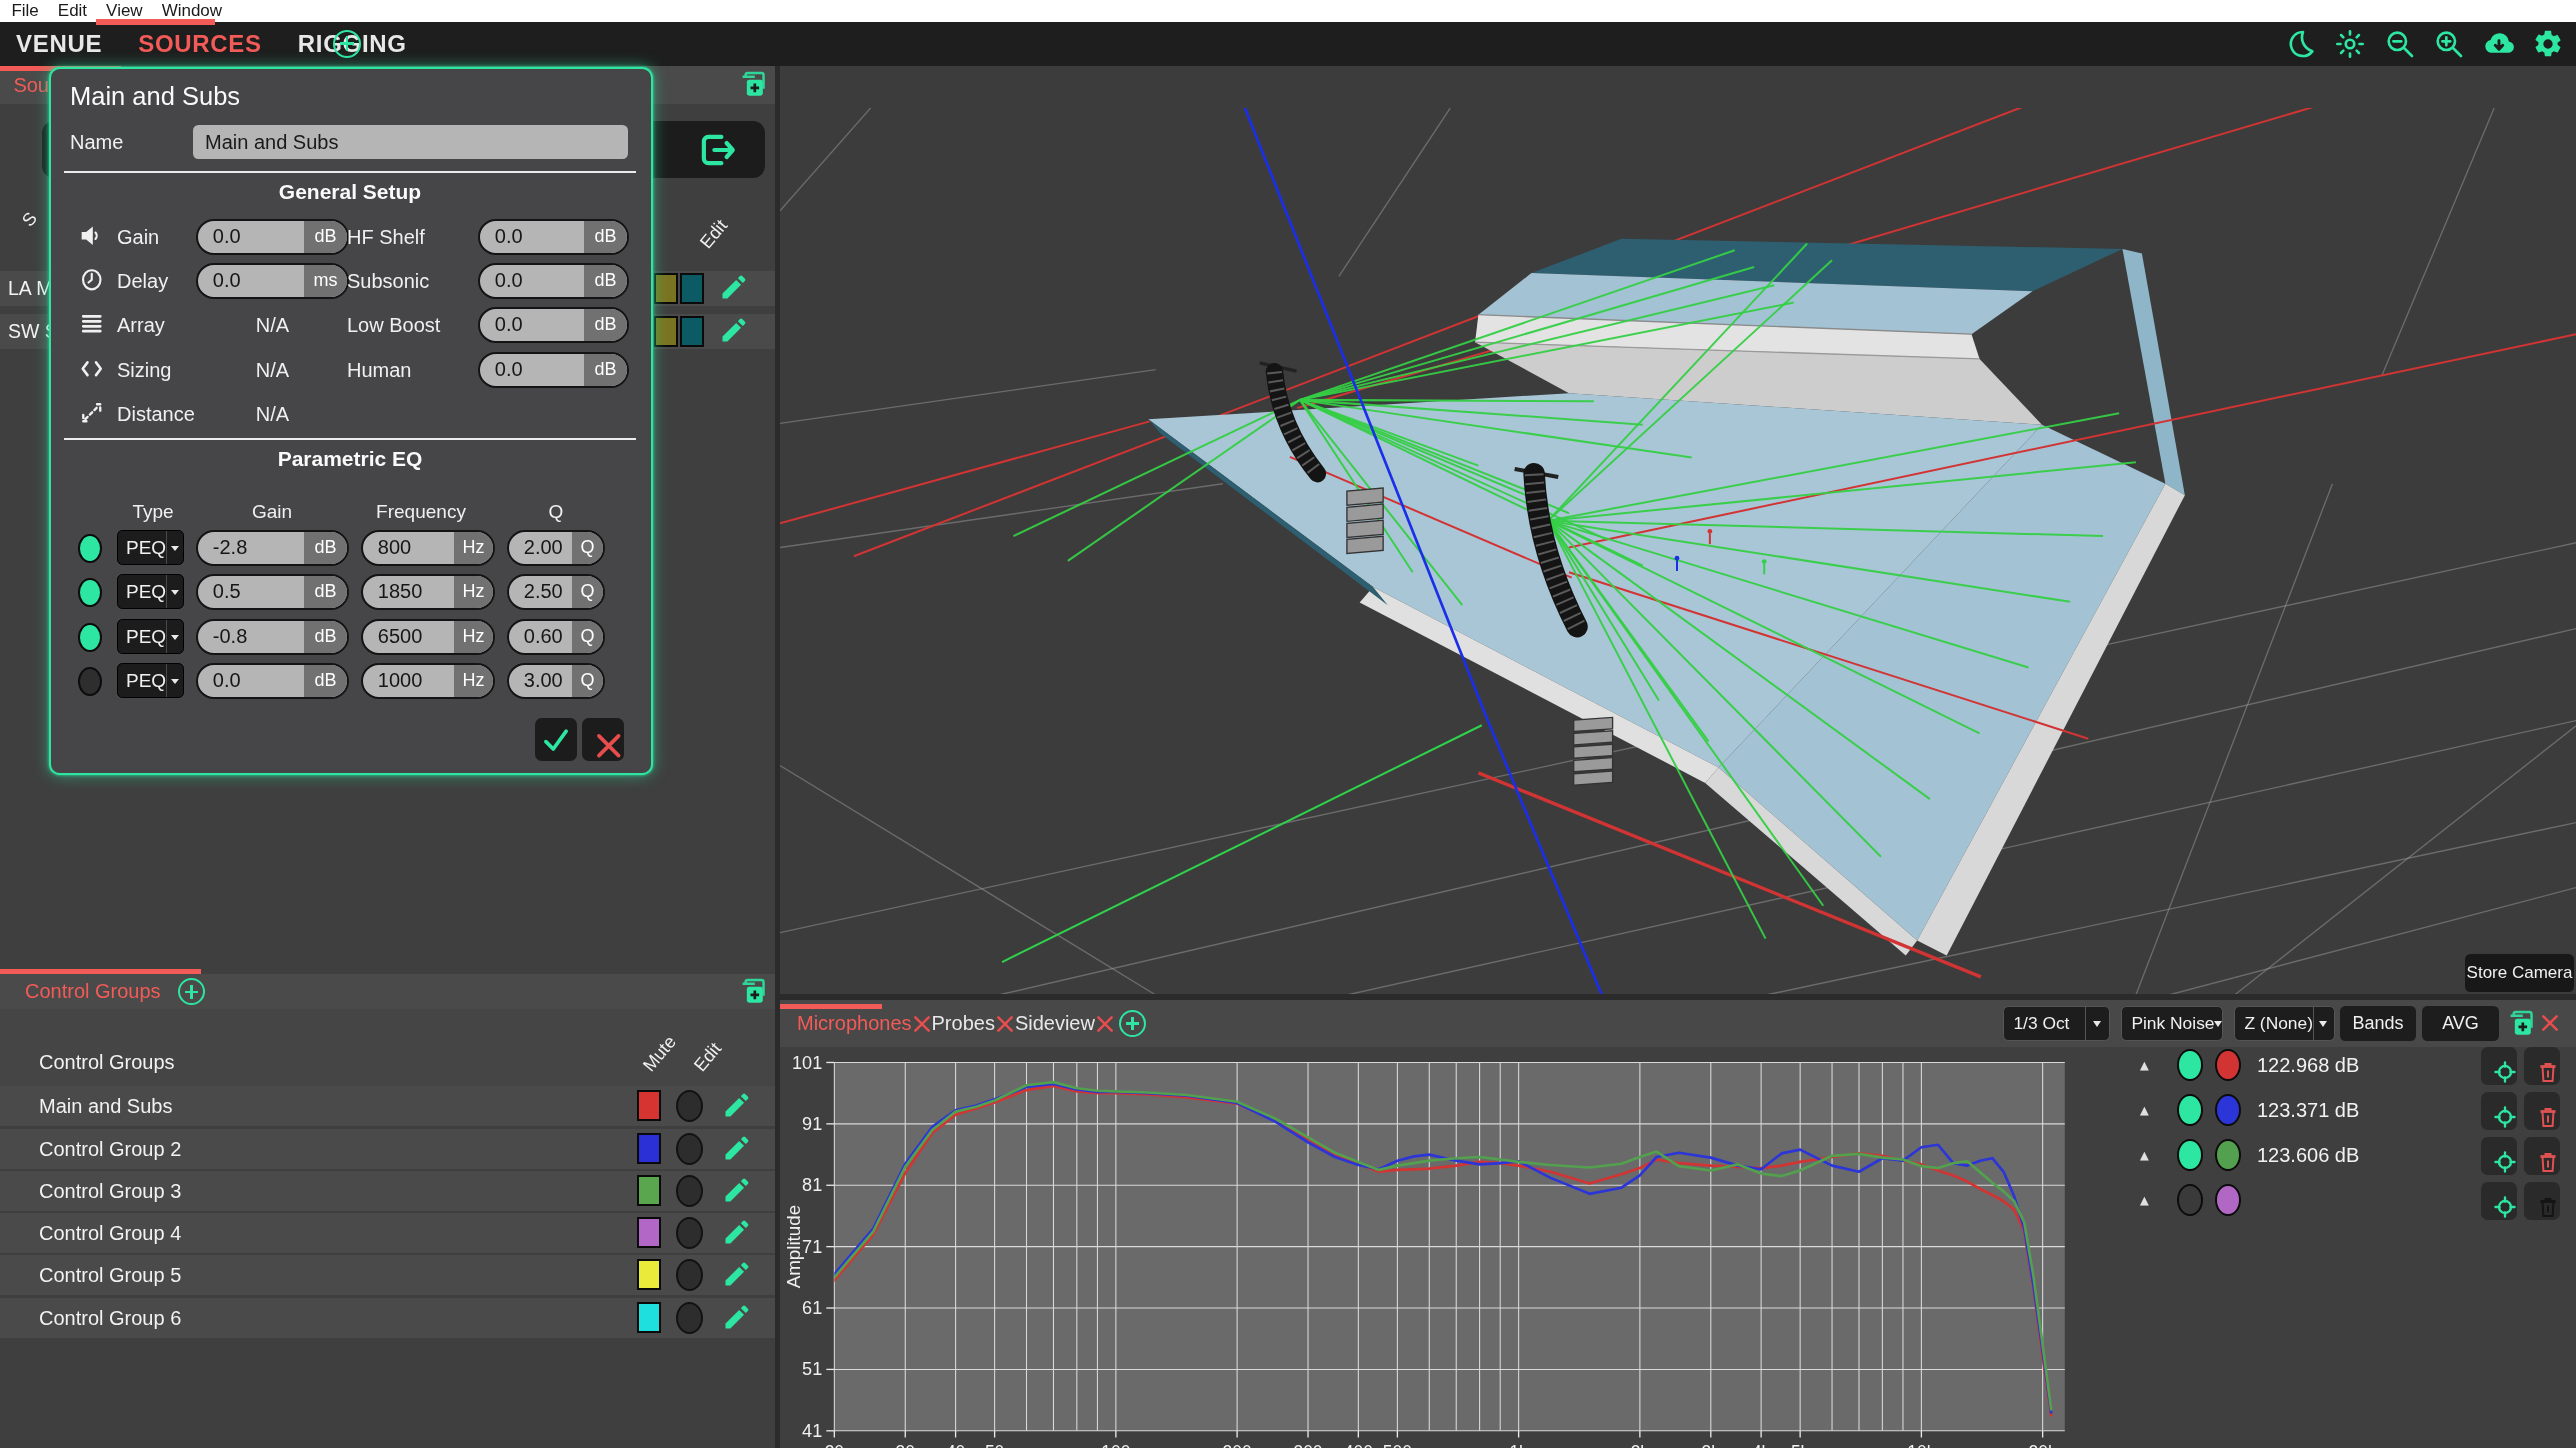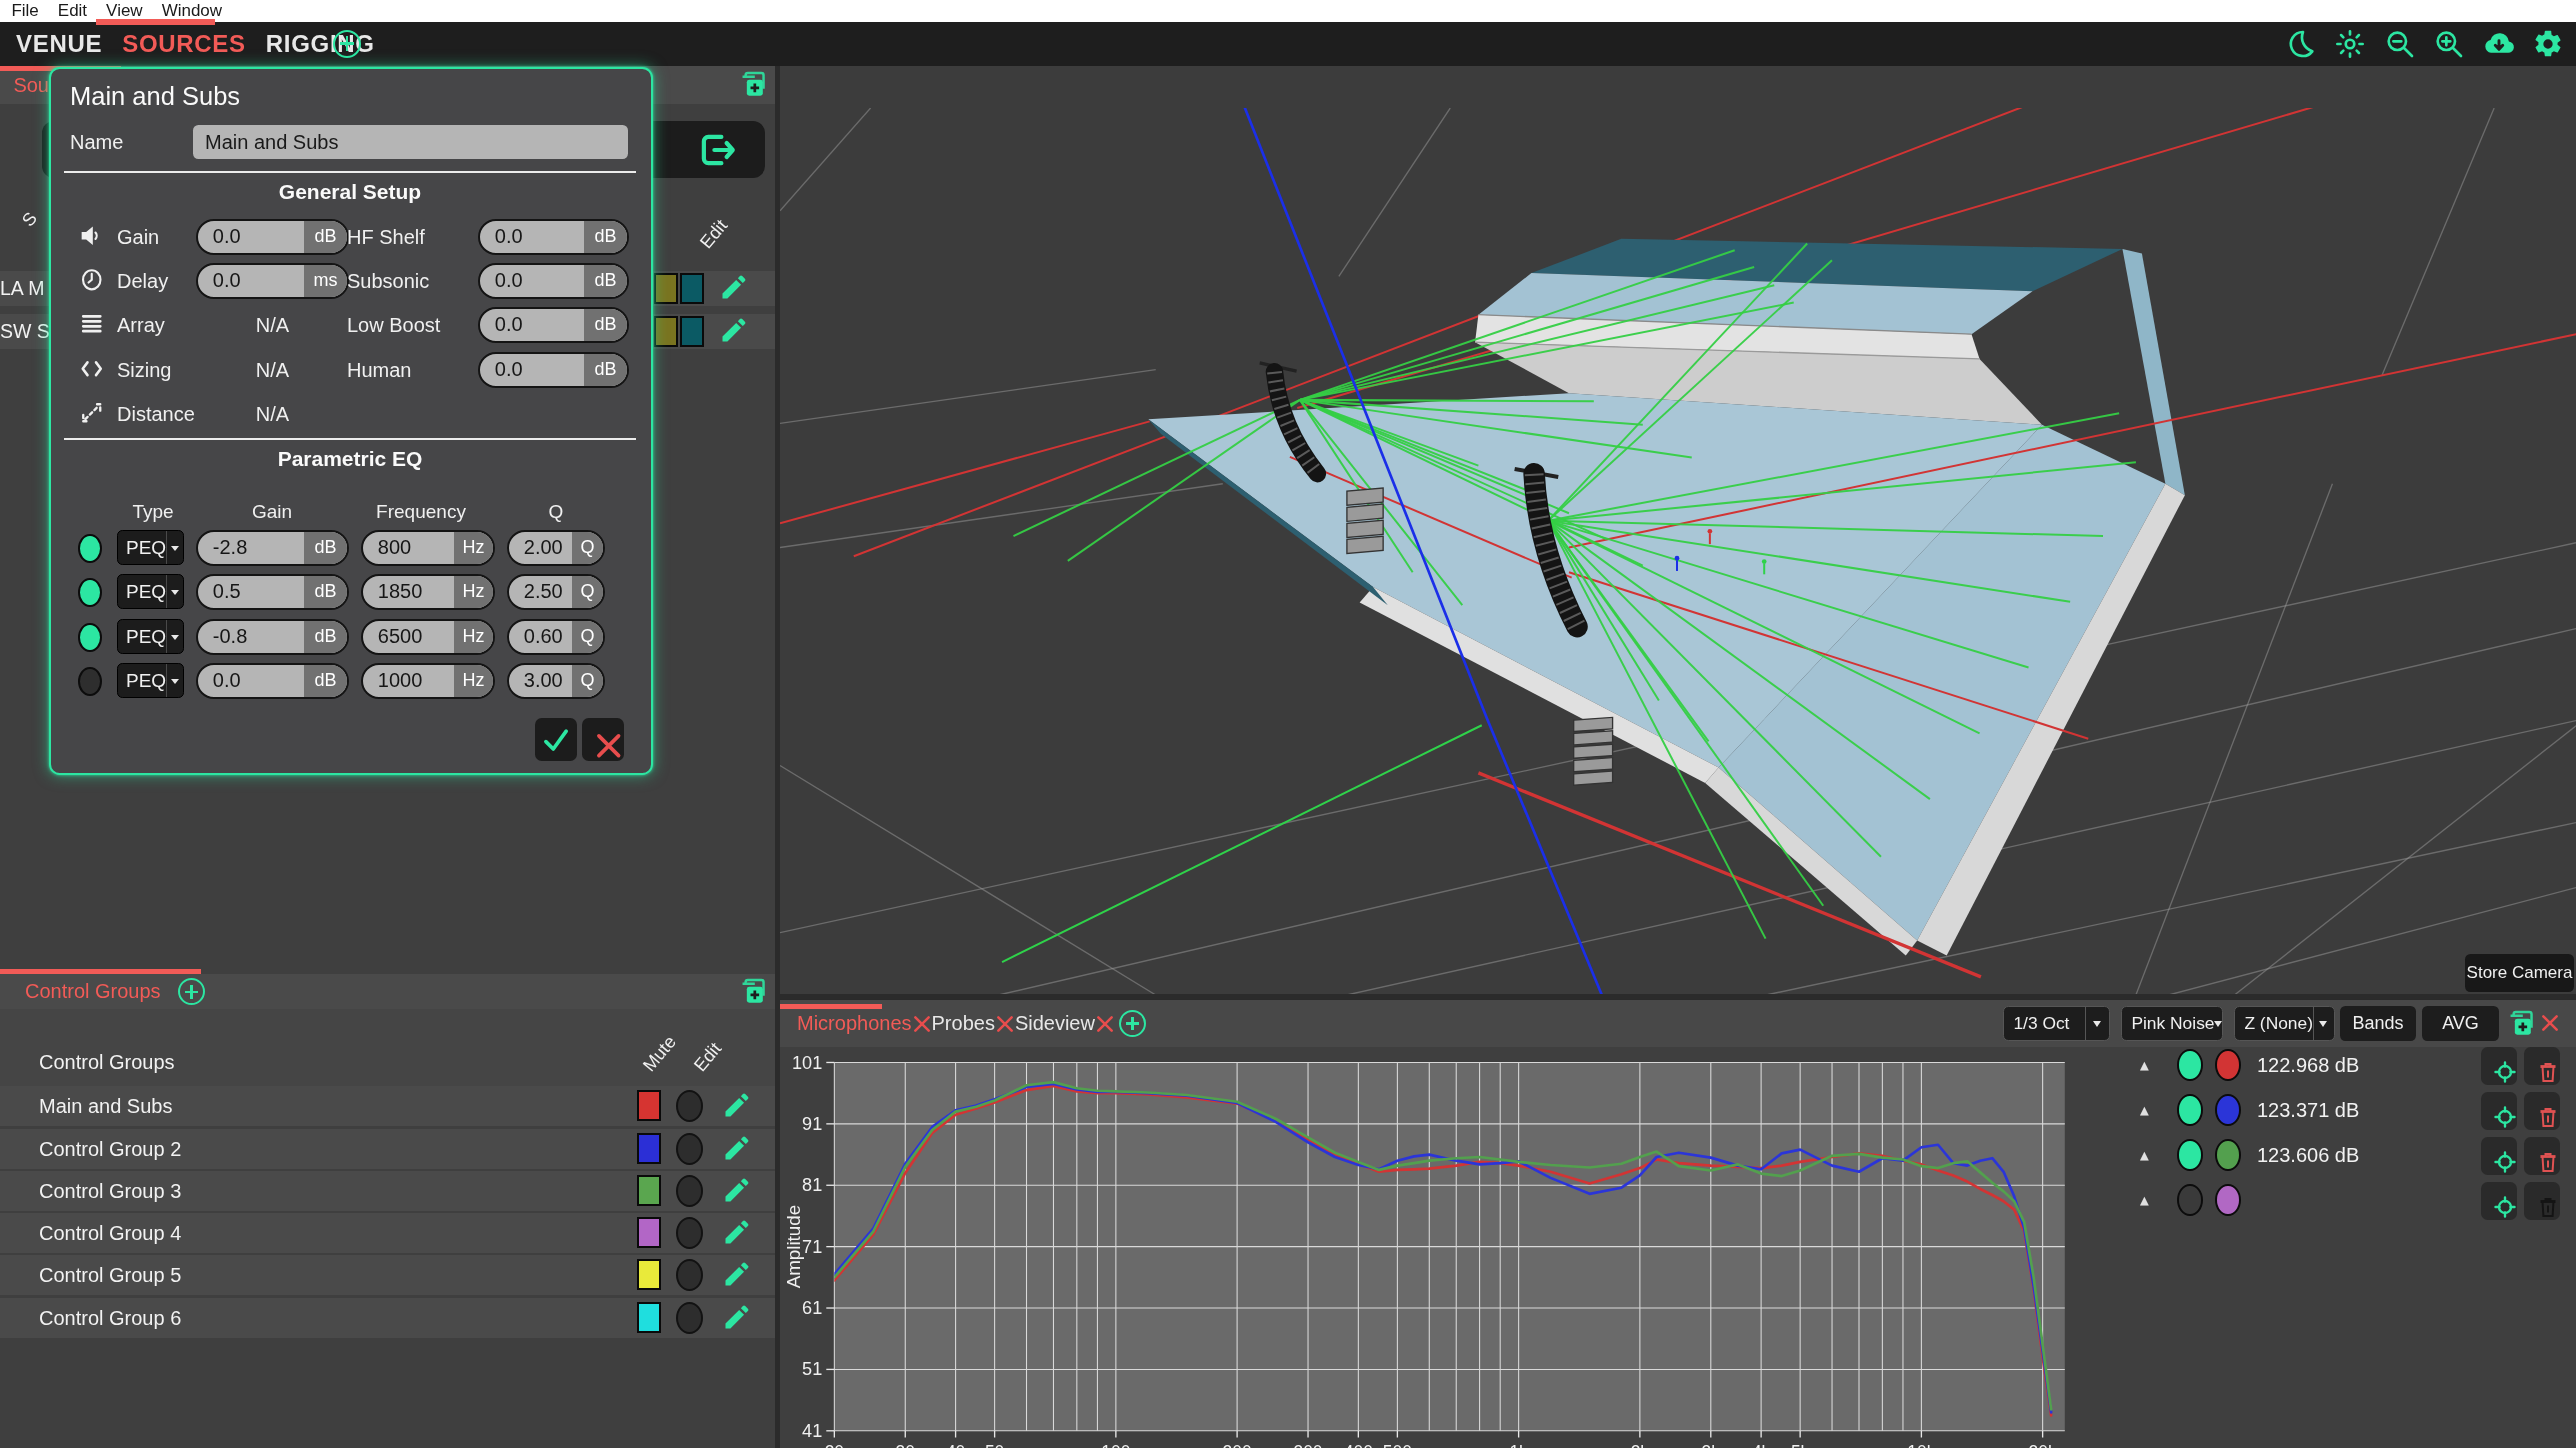--- a/index.html
+++ b/index.html
@@ -6,21 +6,21 @@
     font-family:"Liberation Sans","DejaVu Sans",sans-serif;-webkit-font-smoothing:antialiased;}
   #app{position:relative;width:2576px;height:1448px;background:#2a2a2a;}
   .abs{position:absolute;}
   
   .menubar{left:0;top:0;width:2576px;height:21.5px;background:#ffffff;display:flex;align-items:center;
     padding-left:11.4px;gap:19px;box-sizing:border-box;}
   .menu-item{font-size:17px;color:#1a1a1a;}
   
   .tabbar{left:0;top:21.5px;width:2576px;height:44px;background:#1e1e1e;}
   .tab-indicator{left:96px;top:19px;width:119px;height:6px;background:#f25b57;z-index:5;}
-  .main-tabs{left:16px;top:0;height:44px;display:flex;align-items:center;gap:20px;}
+  .main-tabs{left:16px;top:0;height:44px;display:flex;align-items:center;gap:36px;}
   .main-tab{font-size:24px;font-weight:bold;color:#e8e8e8;letter-spacing:0.7px;}
   .main-tab.active{color:#f25b57;}
   .plus-circle{width:28px;height:28px;border-radius:50%;border:2.7px solid #2ce6a2;background:none;
     position:relative;display:inline-block;box-sizing:border-box;}
   .plus-circle::before,.plus-circle::after{content:"";position:absolute;background:#2ce6a2;}
   .plus-circle::before{left:50%;top:4.7px;bottom:4.7px;width:2.7px;margin-left:-1.3px;}
   .plus-circle::after{top:50%;left:4.7px;right:4.7px;height:2.7px;margin-top:-1.3px;}
   .top-icons{right:12px;top:6.7px;height:31px;display:flex;gap:17.4px;align-items:center;color:#2ce6a2;}
   .top-icon{width:32px;height:32px;color:#2ce6a2;}
   .top-icon svg{width:100%;height:100%;}
@@ -31,21 +31,21 @@
   .rot{transform:rotate(-50deg);transform-origin:left bottom;color:#f0f0f0;font-size:18px;white-space:nowrap;}
   .pencil{width:28px;height:28px;color:#2ce6a2;}
   .pencil svg{width:100%;height:100%;}
   
   .sources-panel{left:0;top:66px;width:775px;height:904px;background:#3f3f3f;}
   .src-head{left:0;top:0;width:775px;height:38px;background:#4a4a4a;}
   .src-indicator{left:0;top:0;width:121px;height:5.4px;background:#f25b57;}
   .export-btn{left:42px;top:55px;width:723px;height:57px;background:#1c1c1c;border-radius:12px;}
   .export-btn svg{position:absolute;right:27px;top:8px;width:42px;height:42px;color:#2ce6a2;}
   .src-row{left:0;width:775px;height:35px;background:#4a4a4a;display:flex;align-items:center;position:absolute;}
-  .src-row .nm{font-size:19.5px;color:#f2f2f2;}
+  .src-row .nm{font-size:19.5px;color:#f2f2f2;margin-left:8px;}
   .swatch{width:24px;height:31px;border:2.7px solid #0a0a0a;box-sizing:border-box;position:absolute;}
   
   .cg-panel{left:0;top:969px;width:775px;height:479px;background:#3f3f3f;}
   .cg-indicator{left:0;top:0;width:201px;height:5.4px;background:#f25b57;}
   .cg-head{left:0;top:5.4px;width:775px;height:35px;background:#4a4a4a;display:flex;align-items:center;gap:17.4px;padding-left:25px;box-sizing:border-box;}
   .cg-tablehead{left:0;top:40px;width:775px;height:77px;background:#454545;}
   .cg-tablehead .lbl{position:absolute;left:39px;bottom:12px;font-size:20px;color:#f2f2f2;}
   .cg-row{position:absolute;left:0;width:775px;height:40px;background:#4a4a4a;}
   .cg-row .nm{position:absolute;left:39px;top:9.4px;font-size:20px;color:#f2f2f2;}
   .mute-dot{position:absolute;width:27px;height:32px;border-radius:50%;background:#2d2d2d;border:2px solid #121212;box-sizing:border-box;}

